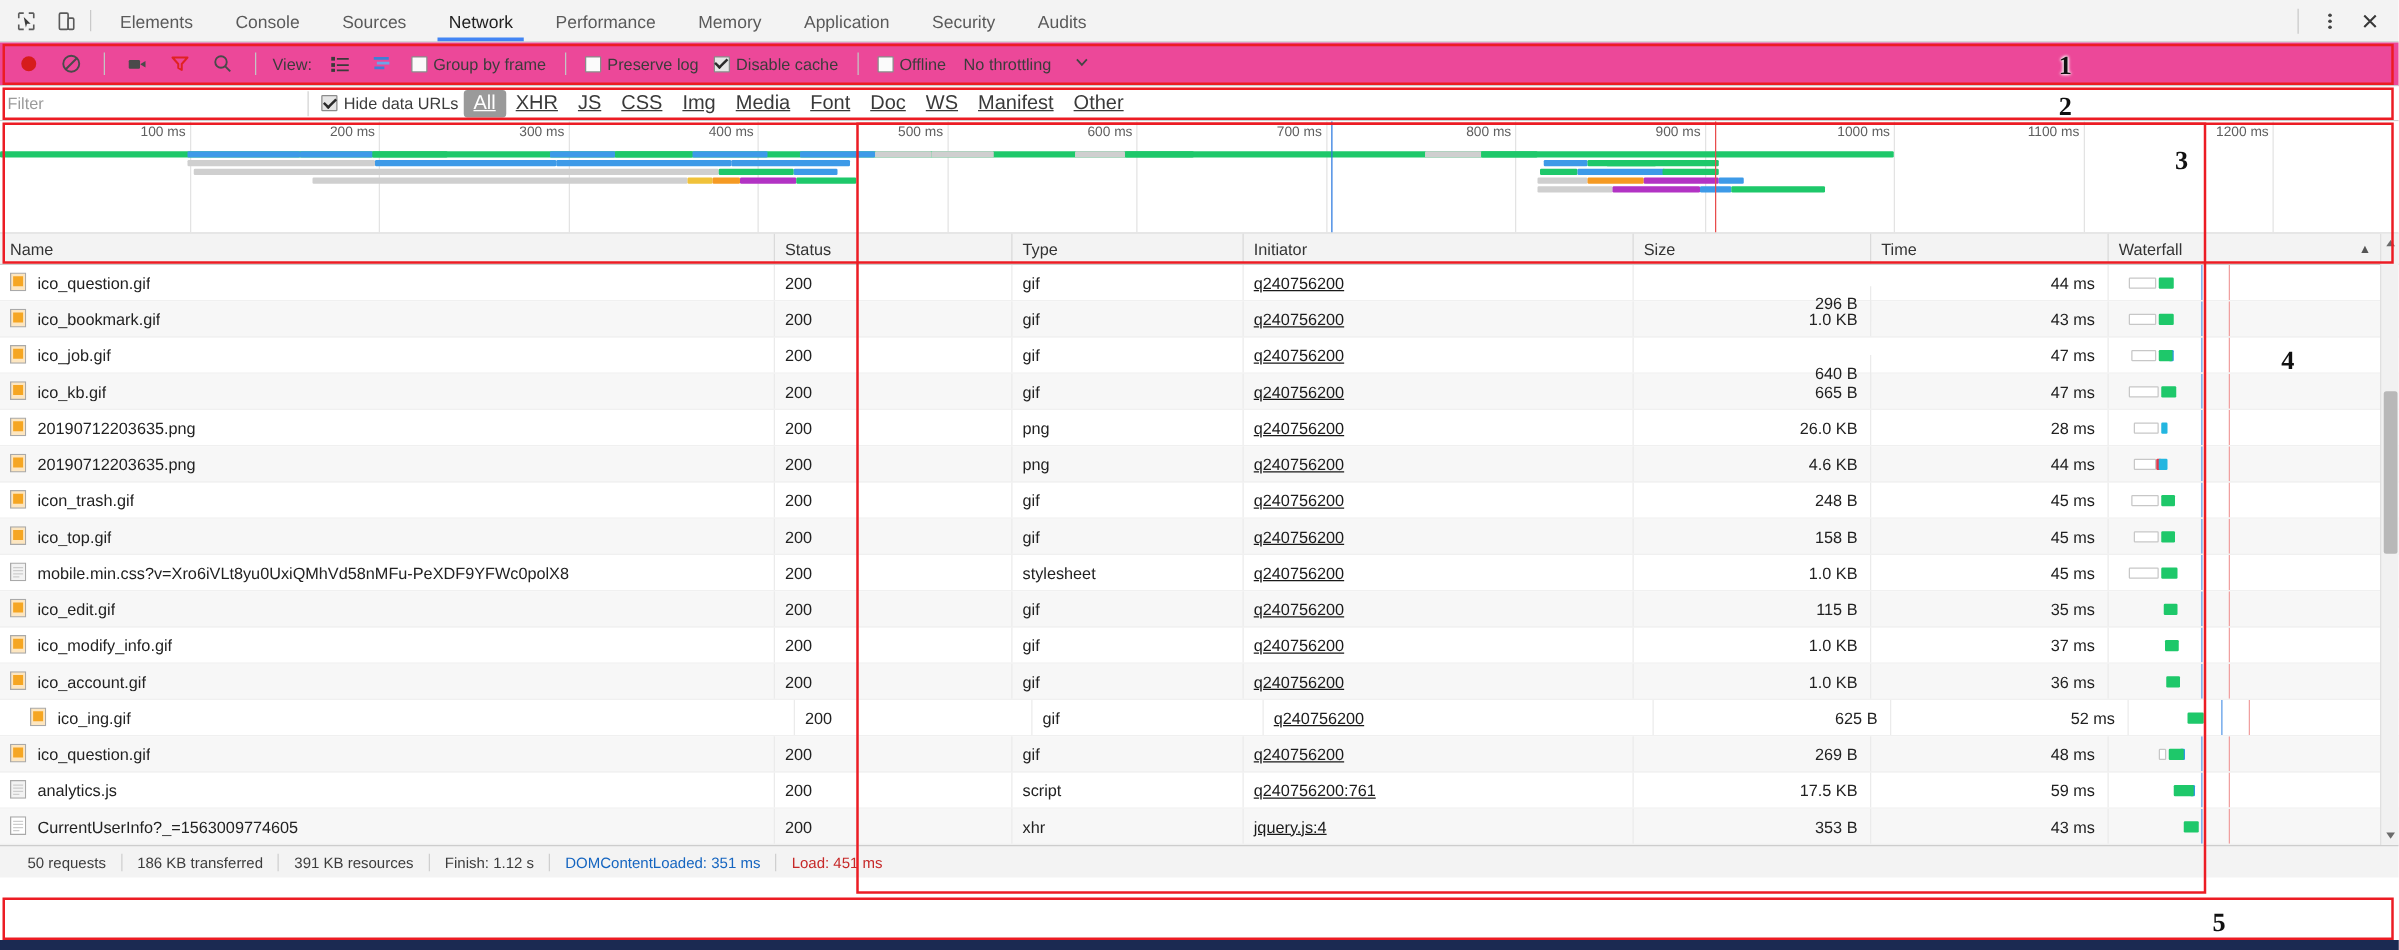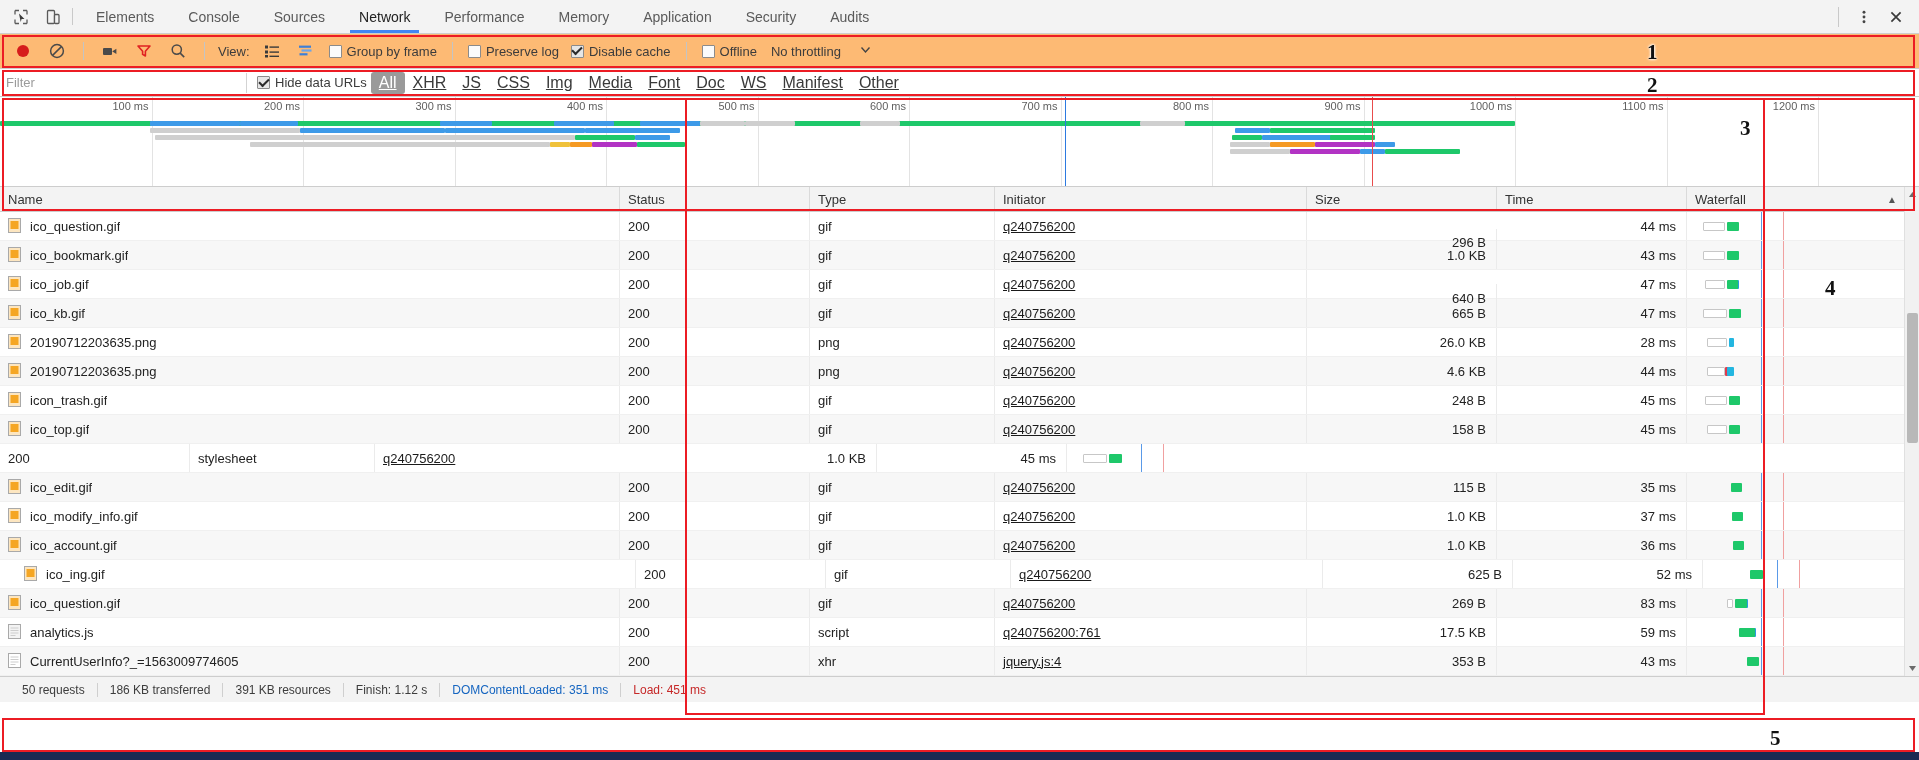--- a/index.html
+++ b/index.html
@@ -38,21 +38,21 @@
     content: ""; position: absolute; left: 8px; right: 8px; bottom: 0;
     height: 3px; background: #4285f4;
   }
   .tb-right { margin-left: auto; display: flex; align-items: center; gap: 2px; padding-right: 8px; }
   .tb-rsep { width: 1px; height: 20px; background: #c9c9c9; margin: 0 8px; }
   .kbtn { width: 30px; height: 28px; display: flex; align-items: center; justify-content: center; cursor: pointer; }
 
   
   .toolbar {
     height: 35px;
-    background: #fdba74;
+    background: #ec4899;
     border-bottom: 1px solid #cdcdcd;
     display: flex; align-items: center;
     padding-left: 8px;
     gap: 4px;
     position: relative;
   }
   .tool-ic { width: 30px; height: 26px; display: flex; align-items: center; justify-content: center; cursor: pointer; }
   .vsep { width: 1px; height: 18px; background: #c4c4c4; margin: 0 7px; }
   .lbl { font-size: 13px; color: #3c3c3c; margin: 0 3px 0 2px; white-space: nowrap; }
   .cbwrap { display: flex; align-items: center; gap: 5px; cursor: pointer; white-space: nowrap; margin: 0 4px; }
@@ -611,20 +611,27 @@
         <div class="gc num" style="width: 190px;">158 B</div>
         <div class="gc num" style="width: 190px;">45 ms</div>
         <div class="wfcell">
           <div class="wf-seg wf-wait" style="left: 20px; width: 20px;"></div>
           <div class="wf-seg" style="left: 42px; width: 11px; background: rgb(30, 200, 106);"></div>
           <div style="position: absolute; top: 0px; bottom: 0px; width: 1px; left: 74px; background: rgb(90, 154, 232);"></div>
           <div style="position: absolute; top: 0px; bottom: 0px; width: 1px; left: 96px; background: rgb(240, 160, 160);"></div>
         </div>
       </div>
       <div class="grow">
+        <div class="gc name" style="width: 620px;">
+          <span class="fico"><svg width="13" height="15" viewBox="0 0 13 15">
+              <rect x="0.5" y="0.5" width="12" height="14" fill="#f3f3f3" stroke="#a9a9a9"></rect>
+              <path d="M2.5 4h8M2.5 6.5h8M2.5 9h8M2.5 11.5h5" stroke="#cdcdcd" stroke-width="1"></path>
+            </svg></span>
+          <span class="nm">mobile.min.css?v=Xro6iVLt8yu0UxiQMhVd58nMFu-PeXDF9YFWc0polX8</span>
+        </div>
         <div class="gc" style="width: 190px;">200</div>
         <div class="gc" style="width: 185px;">stylesheet</div>
         <div class="gc" style="width: 312px;">
           <span class="initlink">q240756200</span>
         </div>
         <div class="gc num" style="width: 190px;">1.0 KB</div>
         <div class="gc num" style="width: 190px;">45 ms</div>
         <div class="wfcell">
           <div class="wf-seg wf-wait" style="left: 16px; width: 24px;"></div>
           <div class="wf-seg" style="left: 42px; width: 13px; background: rgb(30, 200, 106);"></div>
@@ -723,21 +730,21 @@
               <rect x="2.5" y="3" width="8" height="8" fill="#f5a623"></rect>
             </svg></span>
           <span class="nm">ico_question.gif</span>
         </div>
         <div class="gc" style="width: 190px;">200</div>
         <div class="gc" style="width: 185px;">gif</div>
         <div class="gc" style="width: 312px;">
           <span class="initlink">q240756200</span>
         </div>
         <div class="gc num" style="width: 190px;">269 B</div>
-        <div class="gc num" style="width: 190px;">83 ms</div>
+        <div class="gc num" style="width: 190px;">48 ms</div>
         <div class="wfcell">
           <div class="wf-seg wf-wait" style="left: 40px; width: 6px;"></div>
           <div class="wf-seg" style="left: 57px; width: 4px; background: rgb(43, 154, 224);"></div>
           <div class="wf-seg" style="left: 48px; width: 12px; background: rgb(30, 200, 106);"></div>
           <div style="position: absolute; top: 0px; bottom: 0px; width: 1px; left: 74px; background: rgb(90, 154, 232);"></div>
           <div style="position: absolute; top: 0px; bottom: 0px; width: 1px; left: 96px; background: rgb(240, 160, 160);"></div>
         </div>
       </div>
       <div class="grow">
         <div class="gc name" style="width: 620px;">

